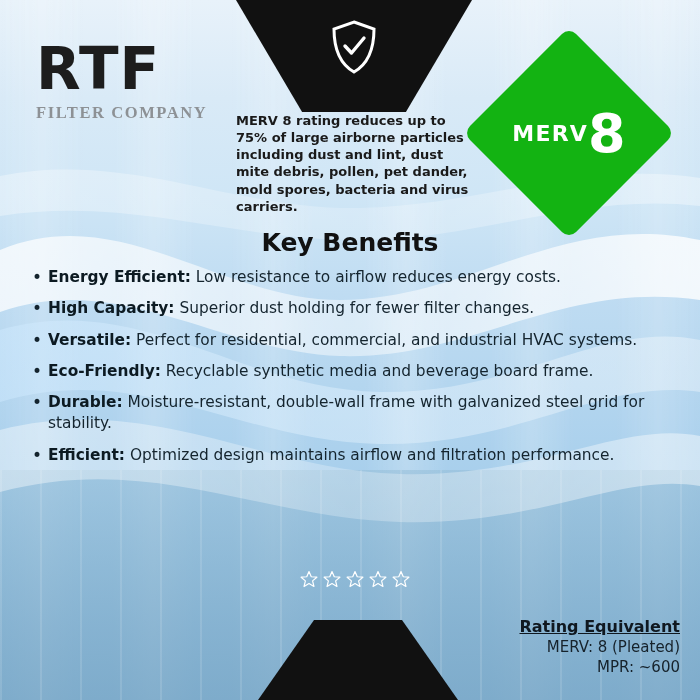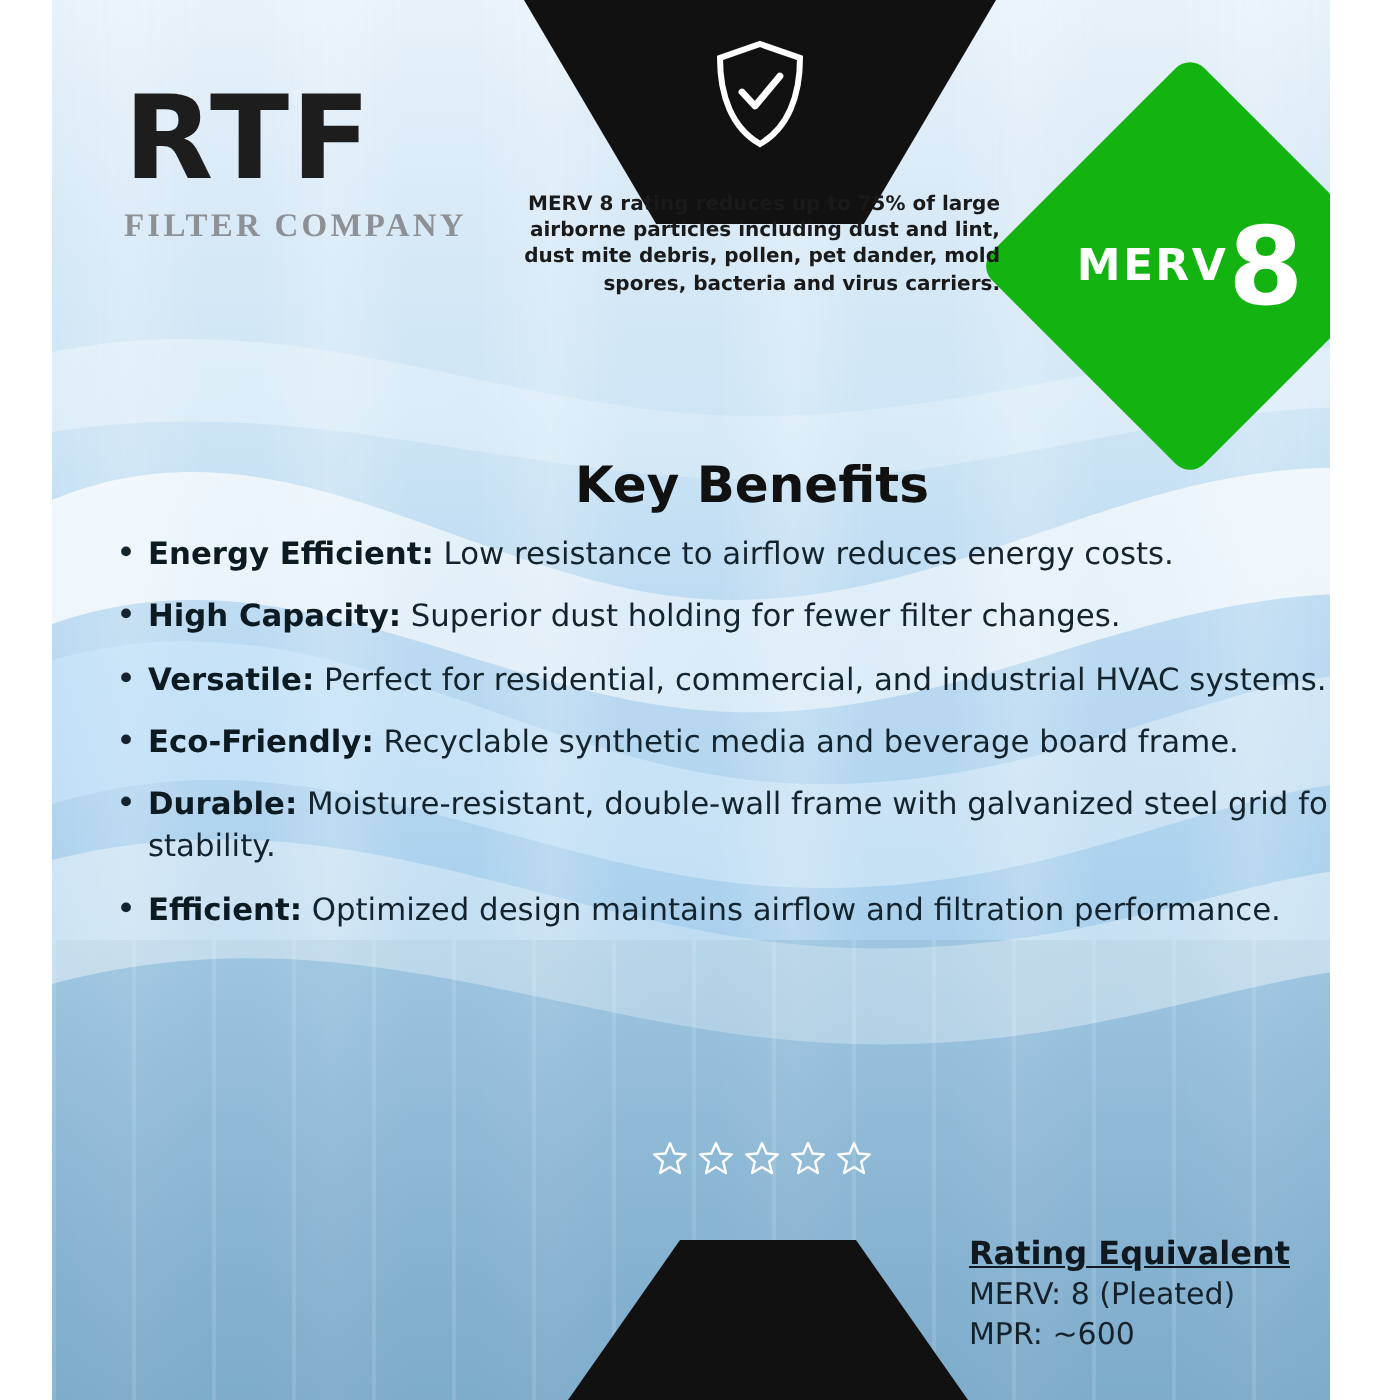--- a/index.html
+++ b/index.html
@@ -3,34 +3,33 @@
 <meta charset="utf-8">
 <style>
   * { box-sizing: border-box; margin: 0; padding: 0; }
   html, body {
     width: 700px; height: 700px;
     font-family: "Liberation Sans", sans-serif;
     overflow: hidden;
   }
   #page {
     position: relative;
-    width: 639px; height: 700px;
+    width: 700px; height: 700px;
     background:
       linear-gradient(to bottom,
         #e8f2fa 0%,
         #d9eaf7 14%,
         #cfe6f6 28%,
         #bfdcf2 42%,
         #b4d6ef 55%,
         #a8cfec 68%,
         #9cc8e8 80%,
         #94c2e5 90%,
         #8fbfe3 100%);
     overflow: hidden;
-    margin-left: 26px;
   }
   
   .bg-room {
     position: absolute; inset: 0;
     background:
       linear-gradient(90deg, rgba(255,255,255,0.00) 0%, rgba(255,255,255,0.18) 6%, rgba(255,255,255,0.00) 12%),
       linear-gradient(90deg, rgba(255,255,255,0.00) 16%, rgba(255,255,255,0.22) 22%, rgba(255,255,255,0.00) 28%),
       linear-gradient(90deg, rgba(255,255,255,0.00) 33%, rgba(255,255,255,0.20) 39%, rgba(255,255,255,0.00) 45%),
       linear-gradient(90deg, rgba(255,255,255,0.00) 52%, rgba(255,255,255,0.24) 58%, rgba(255,255,255,0.00) 64%),
       linear-gradient(90deg, rgba(255,255,255,0.00) 70%, rgba(255,255,255,0.22) 76%, rgba(255,255,255,0.00) 82%),
@@ -92,24 +91,24 @@
   .logo-sub {
     margin-top: 6px;
     font-size: 16.5px;
     font-weight: 700;
     letter-spacing: 1.6px;
     color: #8d9195;
     font-family: Liberation Serif, serif;
   }
   .merv-desc {
     position: absolute;
-    top: 96px; left: 236px;
+    top: 112px; left: 236px;
     width: 238px;
-    text-align: right;
-    font-size: 10px;
+    text-align: left;
+    font-size: 13px;
     line-height: 1.32;
     font-weight: 700;
     color: #1a1a1a;
     z-index: 5;
     font-family: "DejaVu Sans", sans-serif;
   }
   .merv-badge {
     position: absolute;
     top: 58px; left: 494px;
     width: 150px; height: 150px;
@@ -187,20 +186,21 @@
     font-size: 16px;
     font-weight: 800;
     color: #101820;
     margin-bottom: 2px;
     text-decoration: underline;
   }
   .rating-line {
     font-size: 15px;
     color: #16222b;
     line-height: 1.32;
+    text-align: right;
   }
 </style>
 </head>
 <body>
 
 <div id="page">
 
   <div class="bg-room"></div>
   <div class="bg-floor"></div>
 

